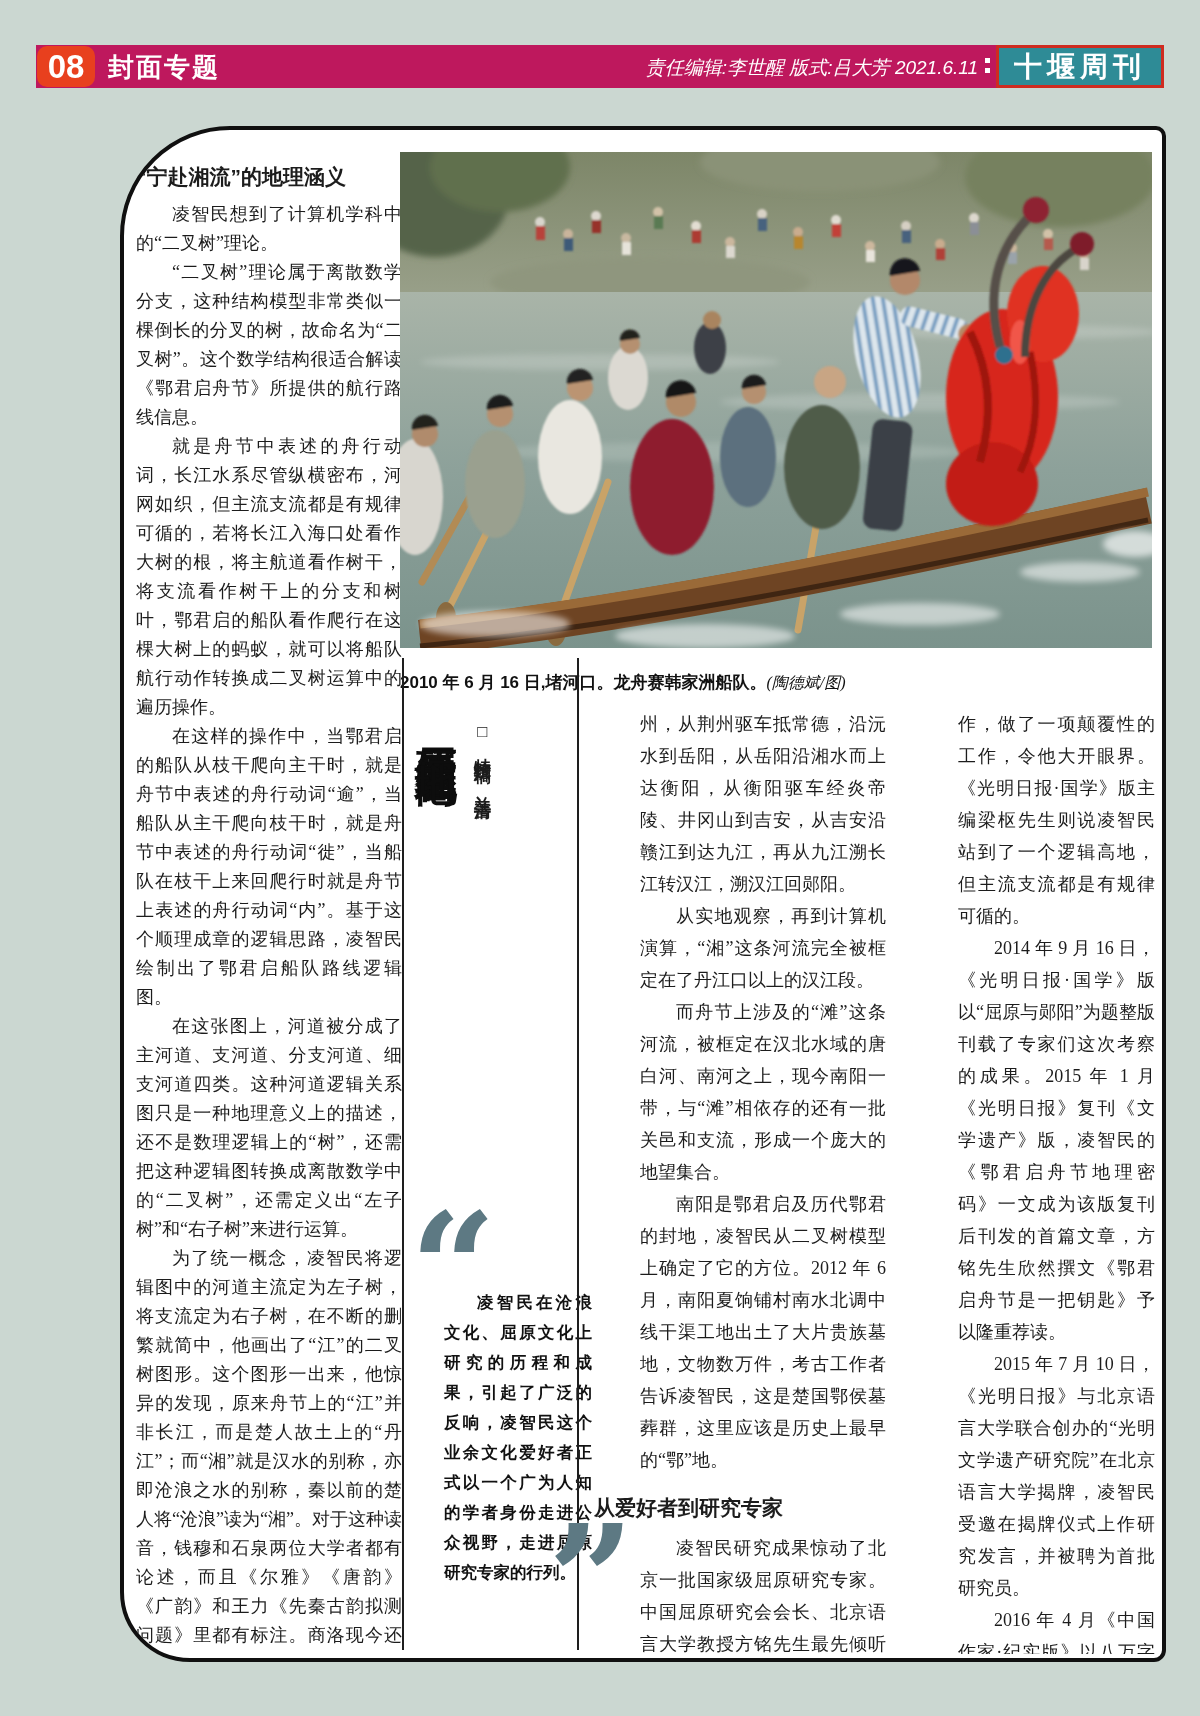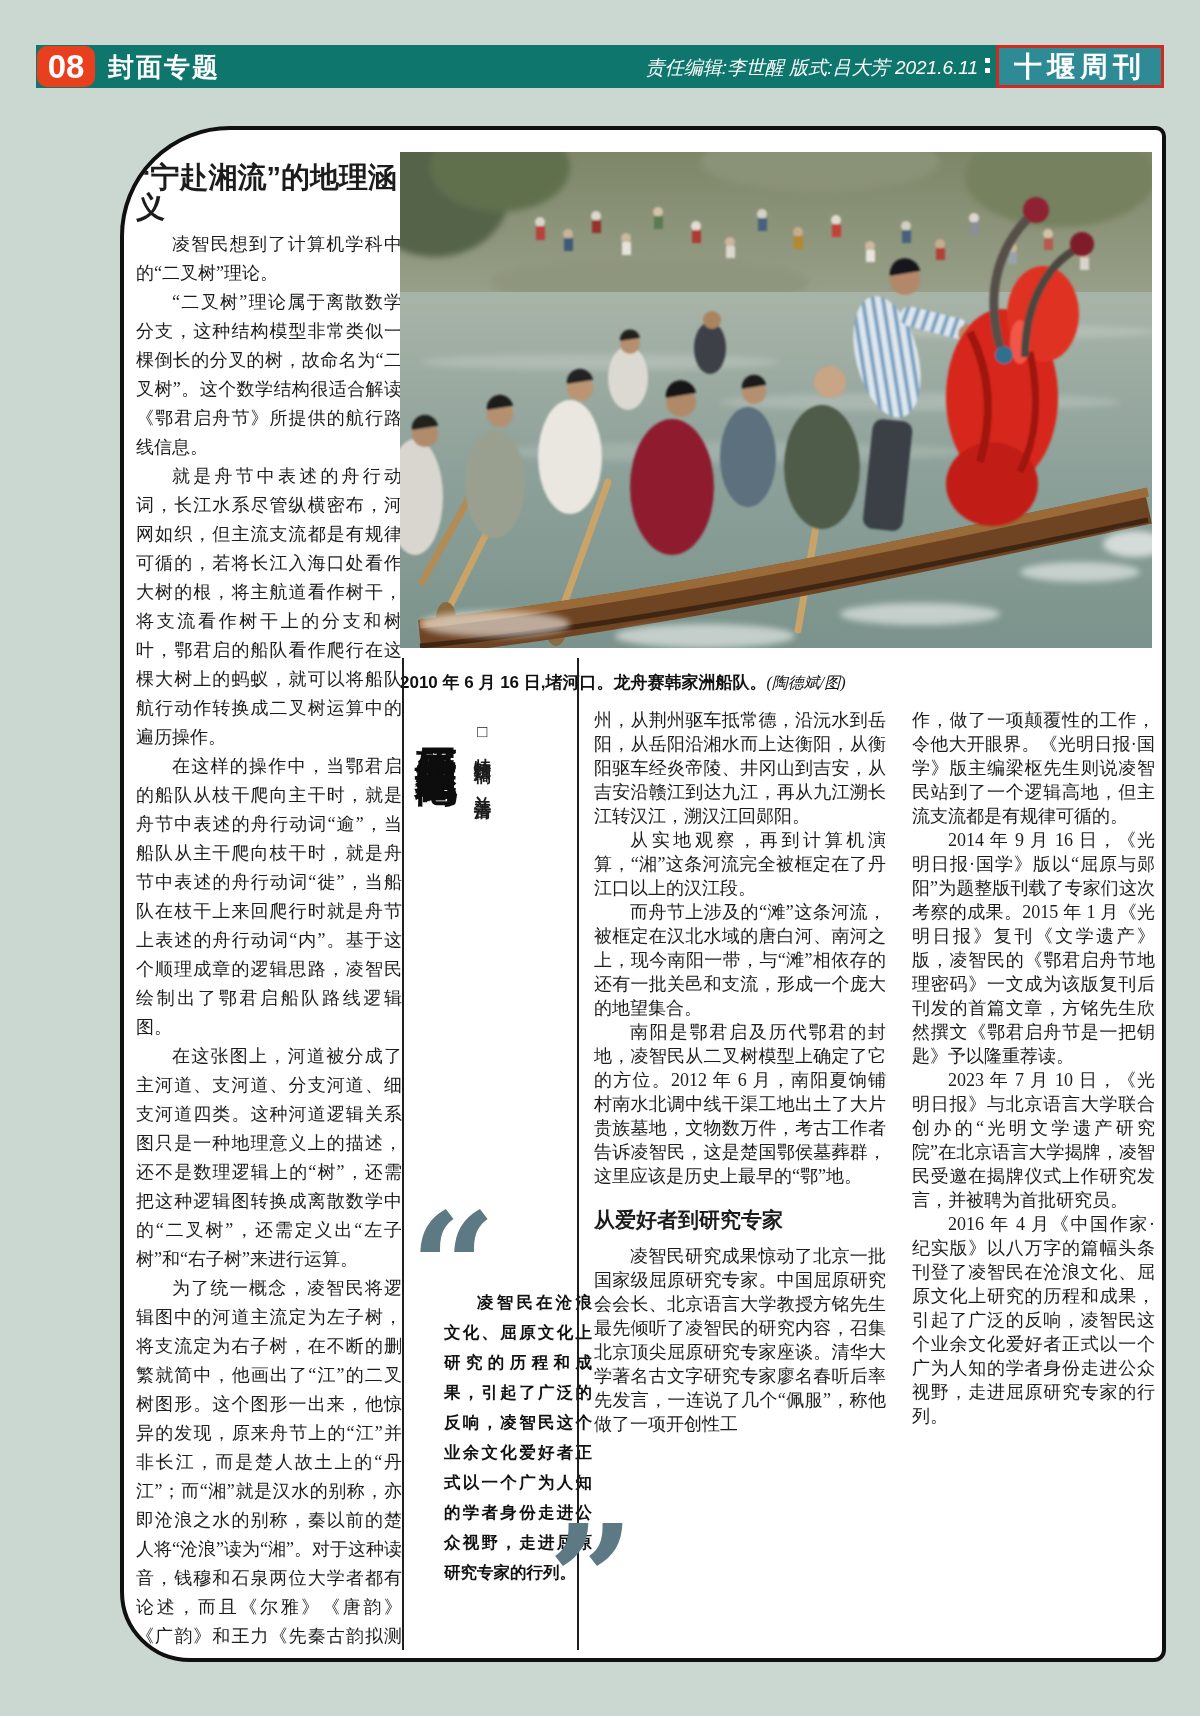--- a/index.html
+++ b/index.html
@@ -1,19 +1,19 @@
 <!DOCTYPE html>
 <html><head>
 <meta charset="utf-8">
 <style>
   html,body{margin:0;padding:0;width:1200px;height:1716px;background:#cbd7d1;overflow:hidden;
             font-family:"Liberation Serif", serif;color:#1c1c1c;}
 
   
-  .topbar{position:absolute;left:36px;top:45px;width:1128px;height:43px;background:#0f766e;}
+  .topbar{position:absolute;left:36px;top:45px;width:1128px;height:43px;background:#be185d;}
   .page-num{position:absolute;left:1px;top:1px;width:58px;height:41px;background:#e8401e;
             border-radius:10px;color:#fff;font-family:"Liberation Sans",sans-serif;
             font-weight:bold;font-size:33px;line-height:41px;text-align:center;}
   .section-title{position:absolute;left:72px;top:0;height:43px;line-height:45px;color:#fff;
             font-family:"Liberation Sans",sans-serif;font-weight:bold;font-size:26px;letter-spacing:2px;}
   .credits{position:absolute;right:186px;top:0;height:43px;line-height:45px;color:#fff;
             font-style:italic;font-family:"Liberation Sans",sans-serif;font-size:19px;}
   .mast-dots{position:absolute;right:174px;top:13px;width:5px;height:5px;background:#fff;
             box-shadow:0 10px 0 #fff;}
   .masthead{position:absolute;right:0;top:0;width:162px;height:37px;background:#2e8b96;
@@ -21,23 +21,23 @@
             text-align:center;letter-spacing:5px;font-family:"Liberation Serif",serif;margin-left:37px;}
 
   
   .frame{position:absolute;left:120px;top:126px;width:1046px;height:1536px;background:#fff;
          border:4px solid #101010;border-radius:110px 10px 12px 70px;box-sizing:border-box;overflow:hidden;}
   .frame > *{position:absolute;}
 
   
   .col p{margin:0;text-indent:2em;font-size:18px;line-height:29px;text-align:justify;}
   .col-left{left:12px;top:30px;width:266px;height:1492px;overflow:hidden;}
-  .col-left h2{margin:2px 0 8px 0;font-family:"Liberation Sans",sans-serif;font-size:29px;line-height:30px;}
+  .col-left h2{margin:2px 0 8px 0;font-family:"Liberation Sans",sans-serif;font-size:21px;line-height:30px;}
   .col-mid{left:470px;top:578px;width:292px;height:946px;overflow:hidden;}
-  .col-mid p,.col-right p{line-height:24px;}
+  .col-mid p,.col-right p{line-height:32px;margin-left:46px;}
   .col-mid h3{margin:18px 0 10px 0;font-family:"Liberation Sans",sans-serif;font-size:21px;}
   .col-right{left:788px;top:578px;width:243px;height:946px;overflow:hidden;}
   .cont p:first-child{text-indent:0;}
 
   
   .photo{left:276px;top:22px;width:752px;height:496px;overflow:hidden;}
   .caption{left:276px;top:526px;width:752px;text-align:left;
            font-family:"Liberation Sans",sans-serif;font-weight:bold;font-size:17px;color:#111;margin-top:15px;}
   .caption .credit{font-family:"Liberation Serif",serif;font-weight:normal;font-style:italic;font-size:16px;}
 
@@ -261,19 +261,19 @@
       <h3>从爱好者到研究专家</h3>
       <div>
           <p>凌智民研究成果惊动了北京一批国家级屈原研究专家。中国屈原研究会会长、北京语言大学教授方铭先生最先倾听了凌智民的研究内容，召集北京顶尖屈原研究专家座谈。清华大学著名古文字研究专家廖名春听后率先发言，一连说了几个“佩服”，称他做了一项开创性工</p>
         </div>
     </section>
 
     <section class="col col-right">
       <div class="cont">
           <p>作，做了一项颠覆性的工作，令他大开眼界。《光明日报·国学》版主编梁枢先生则说凌智民站到了一个逻辑高地，但主流支流都是有规律可循的。</p>
           <p>2014 年 9 月 16 日，《光明日报·国学》版以“屈原与郧阳”为题整版刊载了专家们这次考察的成果。2015 年 1 月《光明日报》复刊《文学遗产》版，凌智民的《鄂君启舟节地理密码》一文成为该版复刊后刊发的首篇文章，方铭先生欣然撰文《鄂君启舟节是一把钥匙》予以隆重荐读。</p>
-          <p>2023 年 7 月 10 日，《光明日报》与北京语言大学联合创办的“光明文学遗产研究院”在北京语言大学揭牌，凌智民受邀在揭牌仪式上作研究发言，并被聘为首批研究员。</p>
+          <p>2015 年 7 月 10 日，《光明日报》与北京语言大学联合创办的“光明文学遗产研究院”在北京语言大学揭牌，凌智民受邀在揭牌仪式上作研究发言，并被聘为首批研究员。</p>
           <p>2016 年 4 月《中国作家·纪实版》以八万字的篇幅头条刊登了凌智民在沧浪文化、屈原文化上研究的历程和成果，引起了广泛的反响，凌智民这个业余文化爱好者正式以一个广为人知的学者身份走进公众视野，走进屈原研究专家的行列。</p>
         </div>
     </section>
 
   </main>
 </div>
 
 </body></html>

